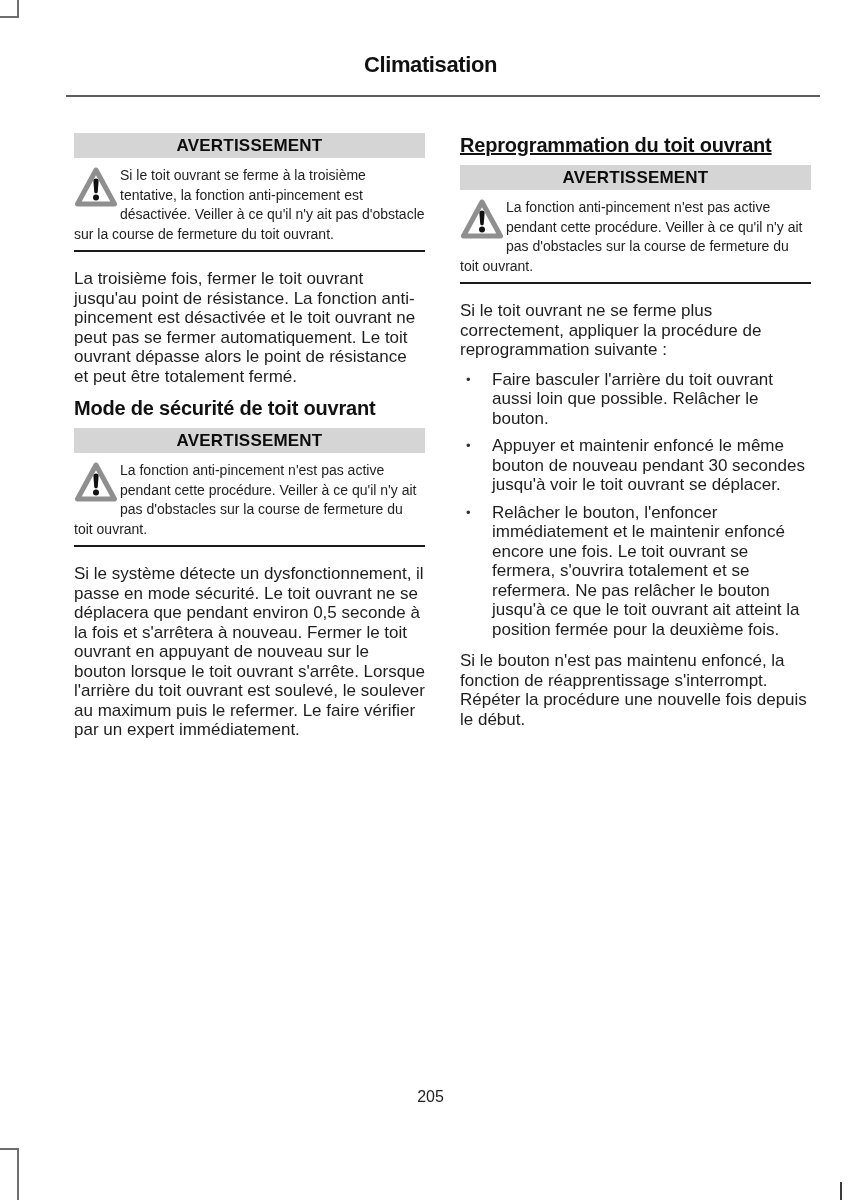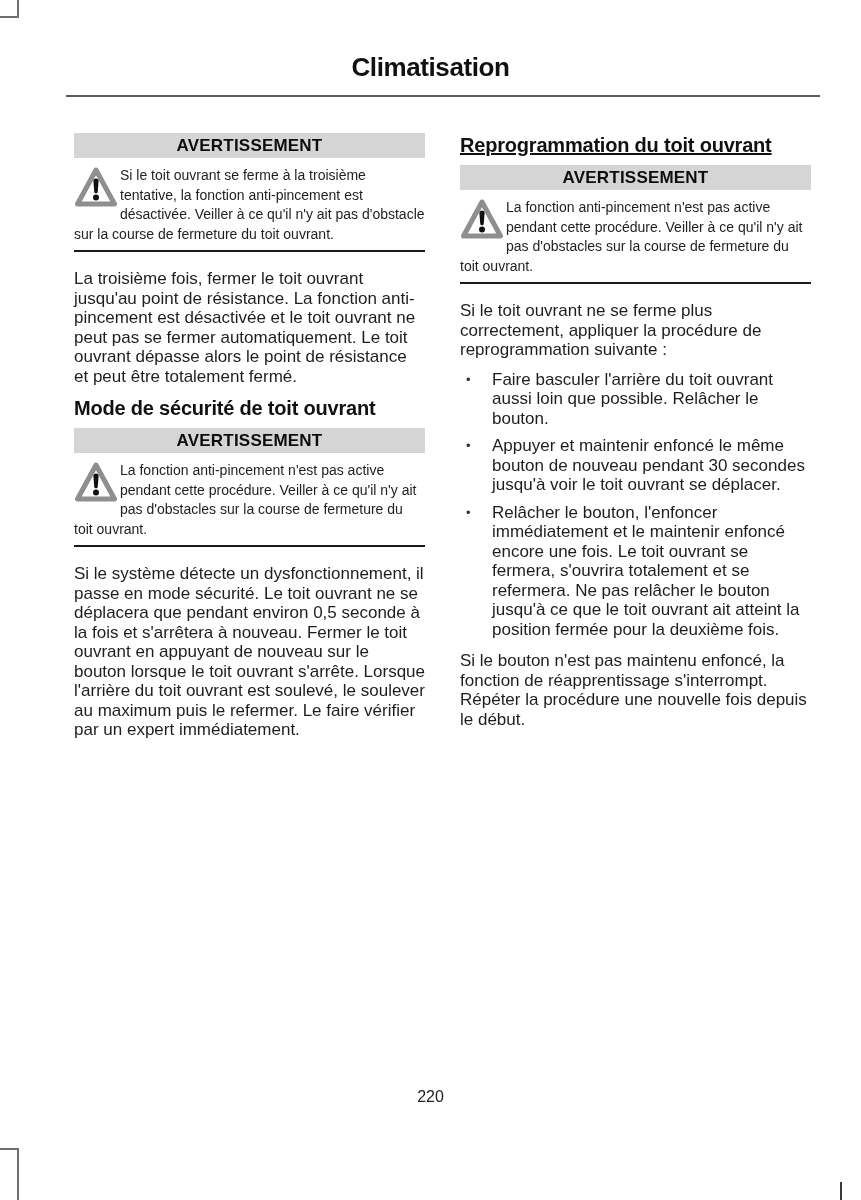--- a/index.html
+++ b/index.html
@@ -12,21 +12,21 @@
     color: #1e1e1e;
     overflow: hidden;
   }
 
   
   .page-title {
     position: absolute;
     top: 52px; left: 0;
     width: 100%;
     text-align: center;
-    font-size: 26px;
+    font-size: 22px;
     font-weight: bold;
     letter-spacing: -0.4px;
     color: #111;
     margin: 0;
   }
   .title-rule {
     position: absolute;
     top: 95px; left: 66px;
     width: 754px; height: 0;
     border-top: 2px solid #5c5c5c;
@@ -238,19 +238,19 @@
           <span class="bullet-dot">•</span>
           <span>Relâcher le bouton, l'enfoncer immédiatement et le maintenir enfoncé encore une fois. Le toit ouvrant se fermera, s'ouvrira totalement et se refermera. Ne pas relâcher le bouton jusqu'à ce que le toit ouvrant ait atteint la position fermée pour la deuxième fois.</span>
         </li>
       </ul>
 
       <p class="para outro">Si le bouton n'est pas maintenu enfoncé, la fonction de réapprentissage s'interrompt. Répéter la procédure une nouvelle fois depuis le début.</p>
     </div>
 
   </div>
 
-  <div class="page-number">220</div>
+  <div class="page-number">205</div>
   <div class="footer-line">Mondeo (CA2) Vehicles Built From: 02-04-2013, Vehicles Built Up To: 31-12-2013</div>
 
   <div class="mark-bl"></div>
   <div class="mark-br"></div>
 
 </div>
 
 </body></html>

